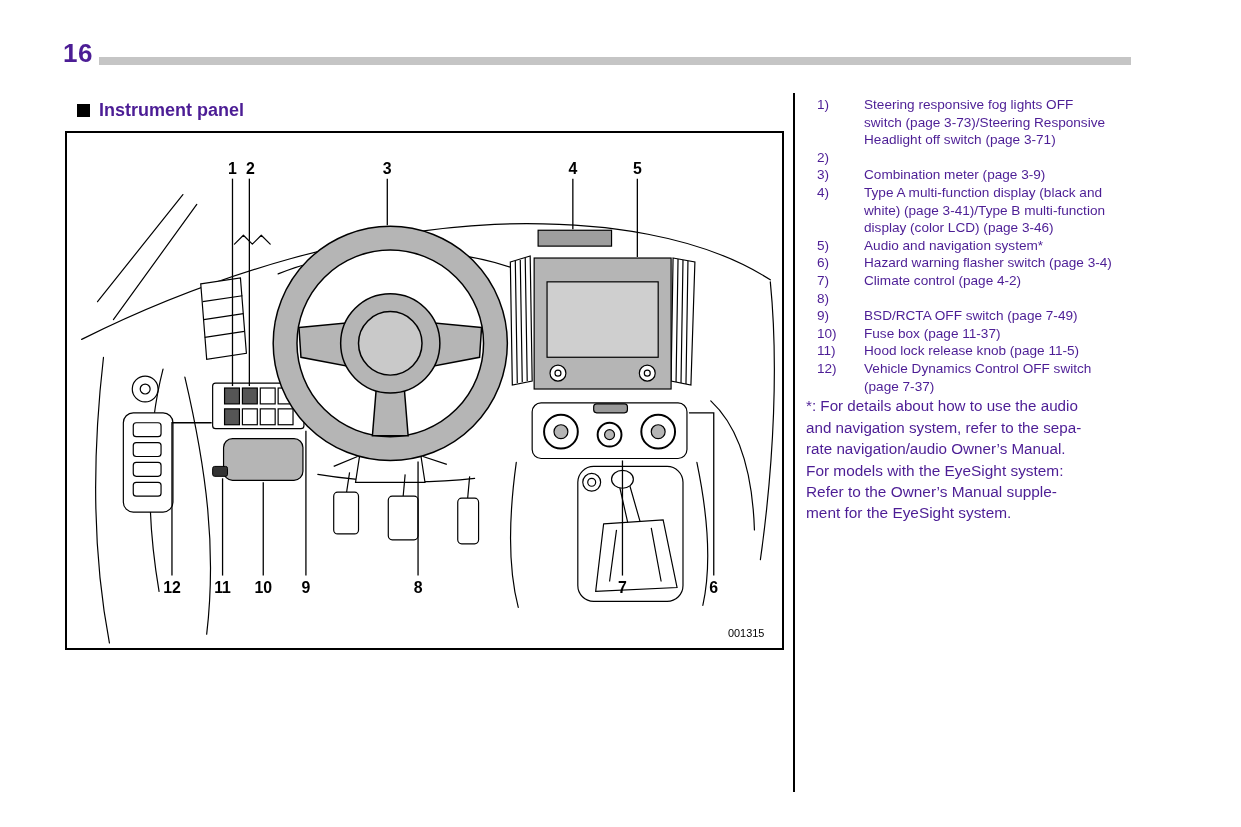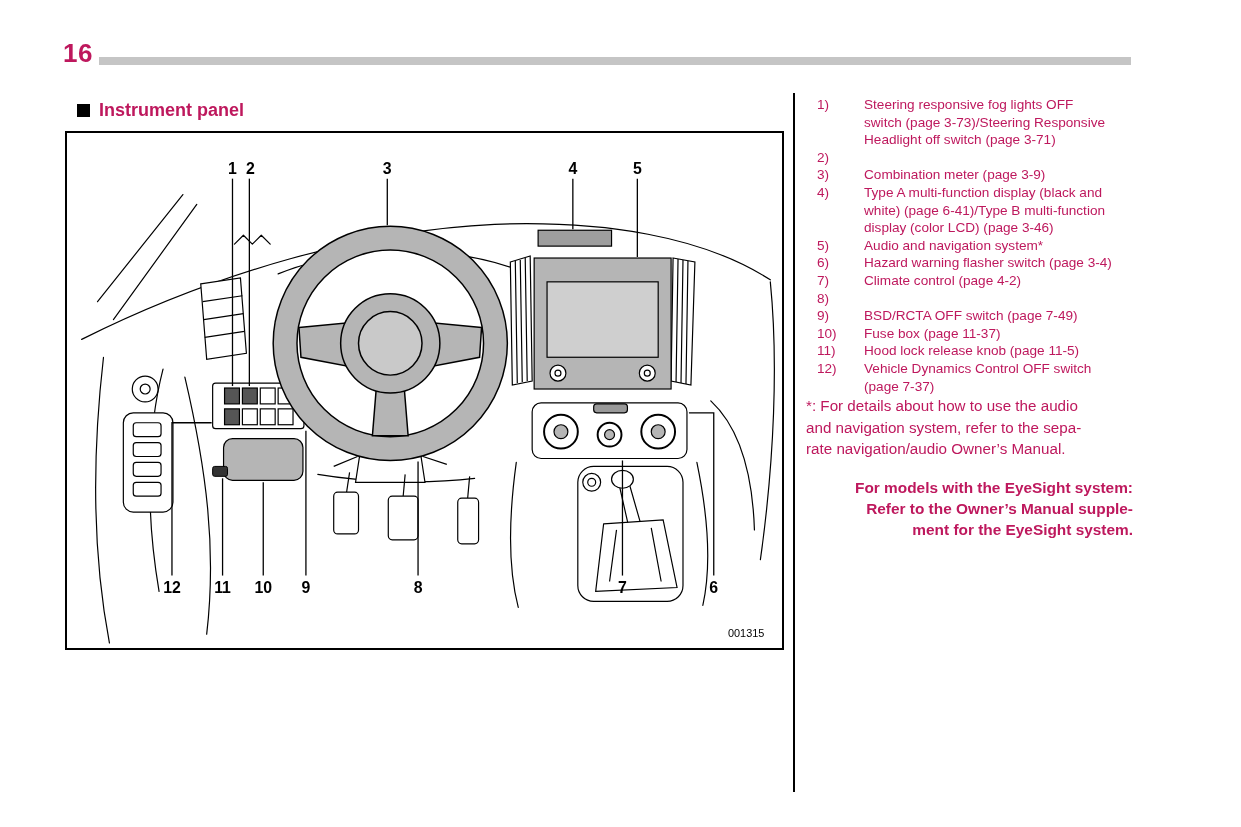--- a/index.html
+++ b/index.html
@@ -1,38 +1,38 @@
 <!DOCTYPE html>
 <html><head>
 <meta charset="utf-8">
 <style>
   html,body { margin:0; padding:0; background:#ffffff; }
   .page {
     position:relative; width:1241px; height:827px; background:#fff;
-    font-family:"Liberation Sans","DejaVu Sans",sans-serif; color:#be185d; overflow:hidden;
+    font-family:"Liberation Sans","DejaVu Sans",sans-serif; color:#4c1d95; overflow:hidden;
   }
   .page-num { position:absolute; left:63px; top:38px; font-size:26px; font-weight:bold; letter-spacing:0.5px; }
   .header-bar { position:absolute; left:99px; top:57px; width:1032px; height:8px; background:#c5c5c5; }
 
   .section-title { position:absolute; left:77px; top:100px; display:flex; align-items:center; font-size:18px; font-weight:bold; }
   .sq { width:13px; height:13px; background:#000; display:inline-block; margin-right:9px; }
 
   .figure-box { position:absolute; left:65px; top:131px; width:719px; height:519px; border:2px solid #000; box-sizing:border-box; background:#fff; }
   .diagram { width:100%; height:100%; display:block; }
 
   .divider { position:absolute; left:793px; top:93px; width:2px; height:699px; background:#000; }
 
   .legend { position:absolute; left:806px; top:96px; width:344px; }
   .legend-item { display:flex; font-size:13.6px; line-height:17.6px; }
   .legend-item .num { flex:0 0 46px; padding-left:11px; box-sizing:border-box; }
   .legend-item .txt { flex:1; white-space:pre-line;margin-left:12px; }
 
   .footnote { margin:0 0 0 0; font-size:15.2px; line-height:21.5px; white-space:pre-line; }
   .note-title { margin:16px 0 4px 0; font-size:19px; font-weight:normal; }
-  .note-body { margin:17px; font-size:15.4px; font-weight:bold; line-height:21px; white-space:pre-line;text-align:right; }
+  .note-body { margin:0; font-size:15.4px; font-weight:normal; line-height:21px; white-space:pre-line; }
 </style>
 </head>
 <body>
 
 <div class="page">
 
   <span class="page-num">16</span>
   <div class="header-bar"></div>
 
   <div class="section-title">
@@ -196,21 +196,21 @@
     <div class="legend-item">
       <span class="num">2)</span>
     </div>
     <div class="legend-item">
       <span class="num">3)</span>
       <span class="txt">Combination meter (page 3-9)</span>
     </div>
     <div class="legend-item">
       <span class="num">4)</span>
       <span class="txt">Type A multi-function display (black and
-white) (page 6-41)/Type B multi-function
+white) (page 3-41)/Type B multi-function
 display (color LCD) (page 3-46)</span>
     </div>
     <div class="legend-item">
       <span class="num">5)</span>
       <span class="txt">Audio and navigation system*</span>
     </div>
     <div class="legend-item">
       <span class="num">6)</span>
       <span class="txt">Hazard warning flasher switch (page 3-4)</span>
     </div>

